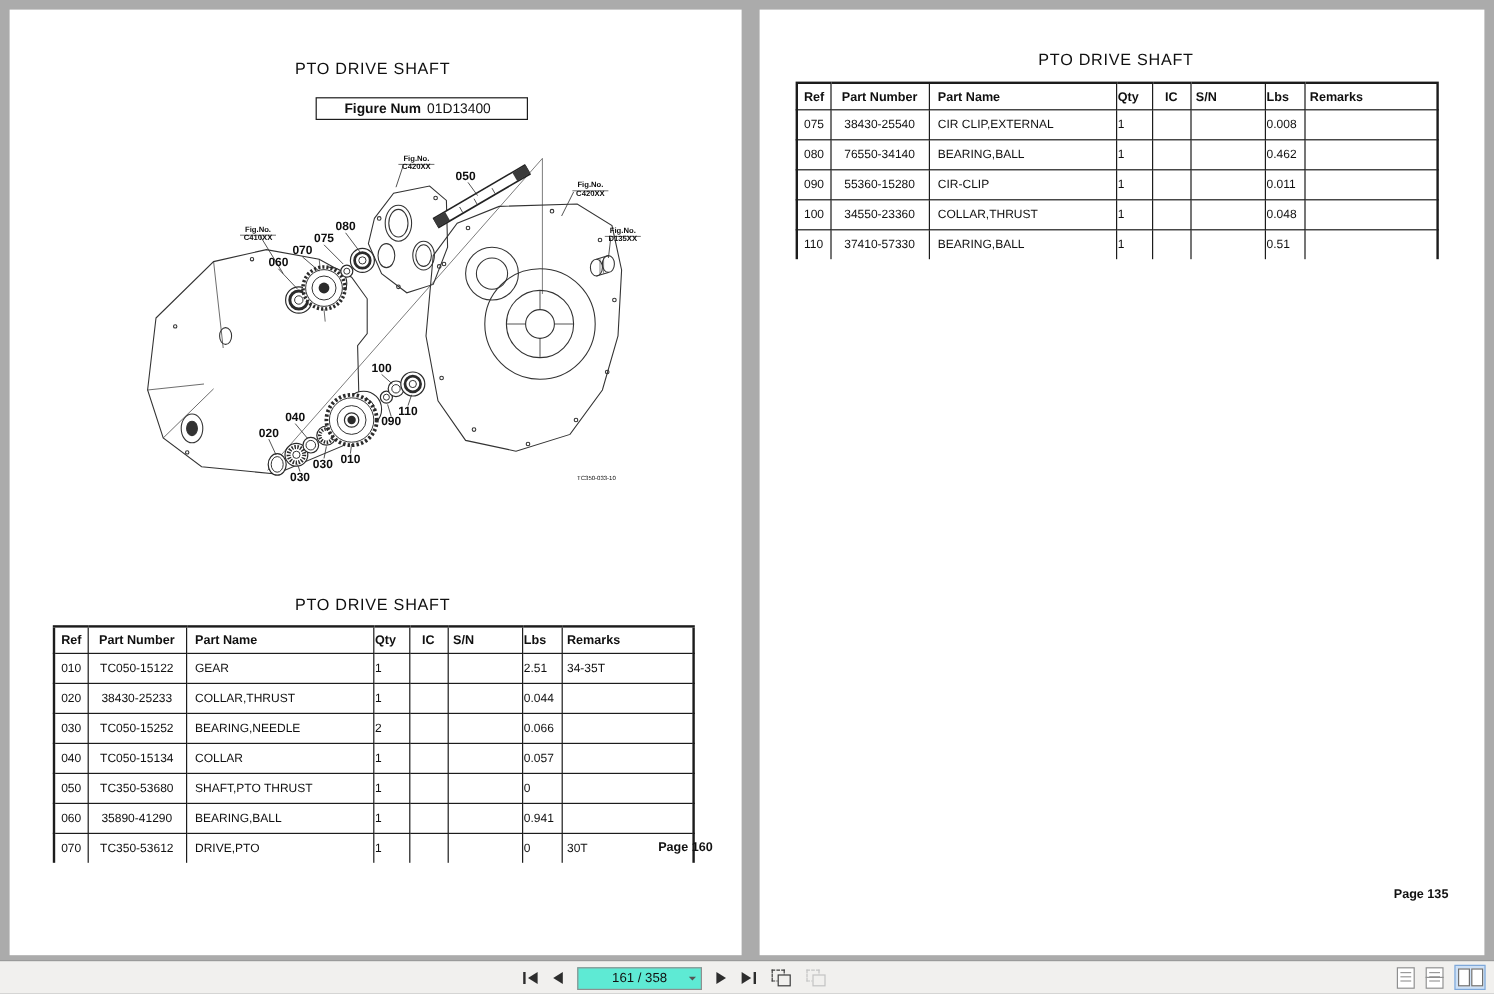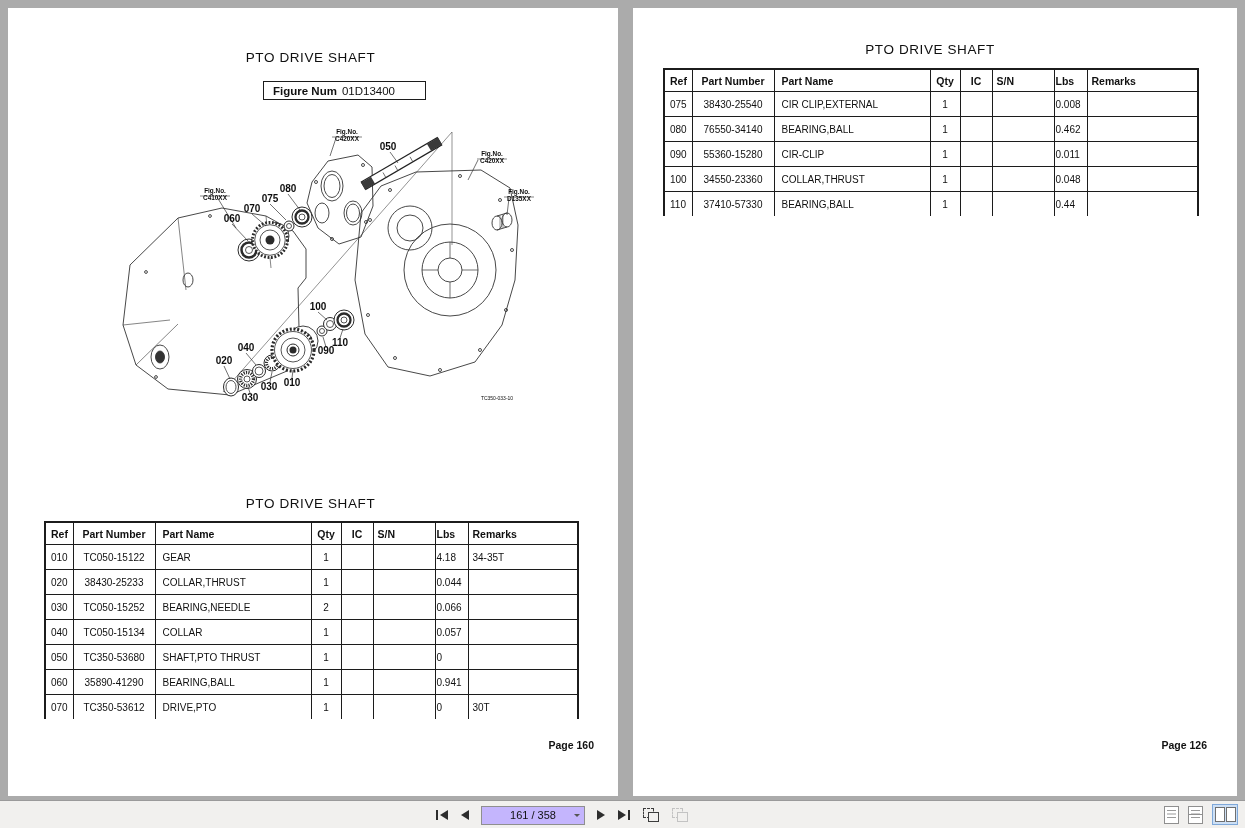--- a/index.html
+++ b/index.html
@@ -8,41 +8,41 @@
     background:#ababab;font-family:"Liberation Sans",sans-serif;color:#111;
   }
   
   .page{position:absolute;top:8px;height:788px;background:#ffffff;}
   #page-left{left:8px;width:610px;}
   #page-right{left:633px;width:604px;}
 
   .doc-title{position:absolute;text-align:center;font-size:13.5px;letter-spacing:.6px;color:#101010;}
   .figure-box{
     position:absolute;left:255px;top:73px;width:152px;height:17px;border:1px solid #1c1c1c;
-    font-size:11.5px;display:flex;align-items:center;padding-left:9px;gap:5px;white-space:nowrap;
+    font-size:11.5px;display:flex;align-items:center;padding-left:23px;gap:5px;white-space:nowrap;
   }
   .figure-box b{font-weight:bold;}
   .page-footer{position:absolute;font-size:10.5px;font-weight:bold;}
 
   
   .parts-table{
     border-collapse:collapse;table-layout:fixed;position:absolute;
     font-size:10px;color:#101010;
   }
   .parts-table th,.parts-table td{
     border:1px solid #1c1c1c;padding:0 4px;height:24px;overflow:hidden;white-space:nowrap;
     font-weight:normal;text-align:left;
   }
   .parts-table th{height:21px;font-size:10.5px;font-weight:bold;border-top:2px solid #1c1c1c;}
   .parts-table{border:2px solid #1c1c1c;border-bottom:none;}
   .parts-table tr:last-child td{border-bottom:none;}
   .parts-table th:nth-child(1),.parts-table td:nth-child(1){padding-left:5px;}
   .parts-table th:nth-child(2),.parts-table td:nth-child(2){text-align:center;padding:0 1px;}
   .parts-table th:nth-child(3),.parts-table td:nth-child(3){padding-left:7px;}
-  .parts-table th:nth-child(4),.parts-table td:nth-child(4){text-align:center;padding:0 1px;}
+  .parts-table th:nth-child(4),.parts-table td:nth-child(4){text-align:left;padding:0 1px;}
   .parts-table th:nth-child(5),.parts-table td:nth-child(5){text-align:center;padding:0 1px;}
   .parts-table th:nth-child(7),.parts-table td:nth-child(7){padding:0 1px;}
 
   
   #diagram-wrap{position:absolute;left:52px;top:112px;width:520px;height:300px;}
   #diagram-svg{width:100%;height:100%;}
   #diagram-svg text{fill:#0d0d0d;}
   #diagram-svg .num{font-size:10px;font-weight:bold;}
   #diagram-svg .fig{font-size:6.4px;font-weight:bold;}
   #diagram-svg .tiny{font-size:5px;}
@@ -51,21 +51,21 @@
   #toolbar{
     position:absolute;left:0;right:0;bottom:0;height:27px;background:#f1f0ee;
     border-top:1px solid #9a9a9a;
   }
   .nav-group{position:absolute;left:435px;top:4px;height:20px;display:flex;align-items:center;gap:11px;}
   .nav-btn{display:flex;align-items:center;gap:2px;background:none;border:none;padding:1px;cursor:pointer;}
   .tri-l{width:0;height:0;border-style:solid;border-width:5px 8px 5px 0;border-color:transparent #2d2d2d transparent transparent;}
   .tri-r{width:0;height:0;border-style:solid;border-width:5px 0 5px 8px;border-color:transparent transparent transparent #2d2d2d;}
   .vbar{width:2px;height:10px;background:#2d2d2d;}
   .page-combo{
-    width:102px;height:17px;background:#c4b5fd;border:1px solid #8f8f8f;position:relative;
+    width:102px;height:17px;background:#5eead4;border:1px solid #8f8f8f;position:relative;
     display:flex;align-items:center;justify-content:center;font-size:11px;cursor:pointer;text-align:center;
   }
   .combo-arrow{position:absolute;right:4px;top:7px;width:0;height:0;border:3.5px solid transparent;border-top-color:#555;}
   .winicon{position:relative;width:16px;height:14px;}
   .winicon .w-back{position:absolute;left:0;top:0;width:9px;height:8px;border:1.4px dashed currentColor;}
   .winicon .w-front{position:absolute;right:0;bottom:0;width:9px;height:8px;border:1.4px solid currentColor;background:#f1f0ee;}
   .winicon.enabled{color:#3c3c3c;}
   .winicon.disabled{color:#c3c3c3;}
 
   .layout-group{position:absolute;right:7px;top:3px;display:flex;align-items:center;gap:9px;height:21px;}
@@ -247,21 +247,21 @@
         </tr>
       </thead>
       <tbody>
         <tr>
           <td>010</td>
           <td>TC050-15122</td>
           <td>GEAR</td>
           <td>1</td>
           <td></td>
           <td></td>
-          <td>4.18</td>
+          <td>2.51</td>
           <td>34-35T</td>
         </tr>
         <tr>
           <td>020</td>
           <td>38430-25233</td>
           <td>COLLAR,THRUST</td>
           <td>1</td>
           <td></td>
           <td></td>
           <td>0.044</td>
@@ -313,21 +313,21 @@
           <td>DRIVE,PTO</td>
           <td>1</td>
           <td></td>
           <td></td>
           <td>0</td>
           <td>30T</td>
         </tr>
       </tbody>
     </table>
 
-  <div class="page-footer" style="right:24px;top:731px;">Page 160</div>
+  <div class="page-footer" style="right:24px;top:692px;">Page 160</div>
 </div>
 
 <div class="page" id="page-right">
   <div class="doc-title" style="left:30px;top:34px;width:534px;">PTO DRIVE SHAFT</div>
 
   <table class="parts-table" style="left:30px;top:60px;width:534px;">
     <colgroup>
       <col style="width:28px">
         <col style="width:82px">
         <col style="width:156px">
@@ -390,27 +390,27 @@
           <td>0.048</td>
           <td></td>
         </tr>
         <tr>
           <td>110</td>
           <td>37410-57330</td>
           <td>BEARING,BALL</td>
           <td>1</td>
           <td></td>
           <td></td>
-          <td>0.44</td>
+          <td>0.51</td>
           <td></td>
         </tr>
       </tbody>
     </table>
 
-  <div class="page-footer" style="right:30px;top:731px;">Page 126</div>
+  <div class="page-footer" style="right:30px;top:731px;">Page 135</div>
 </div>
 
 <div id="toolbar">
   <div class="nav-group">
     <button class="nav-btn" title="First page">
       <span class="vbar"></span>
       <span class="tri-l"></span>
     </button>
     <button class="nav-btn" title="Previous page">
       <span class="tri-l"></span>

